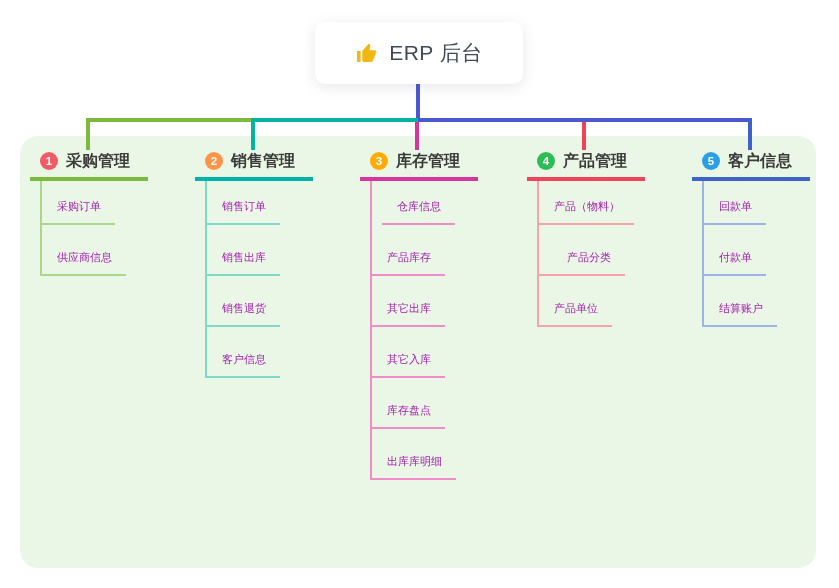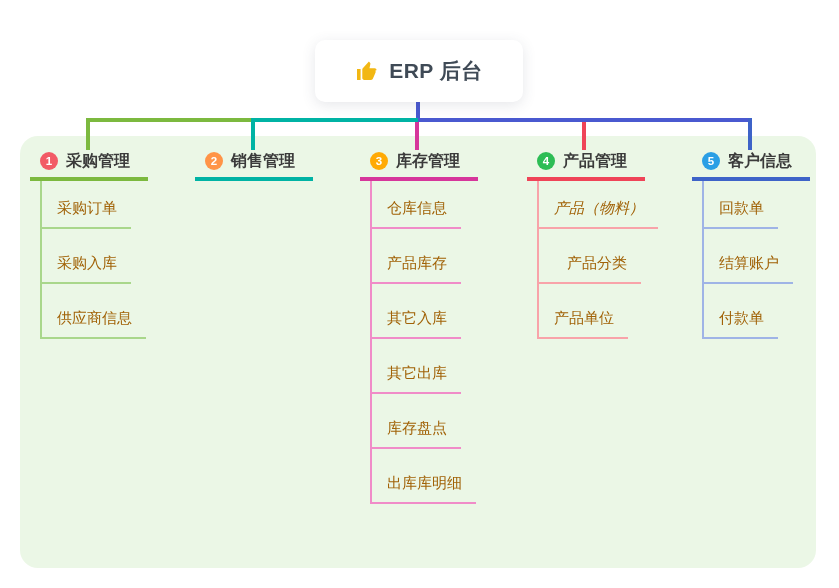--- a/index.html
+++ b/index.html
@@ -8,24 +8,24 @@
     font-family:"Liberation Sans","DejaVu Sans",sans-serif;
     background:#ffffff;
   }
   
   #panel{
     position:absolute;left:20px;top:136px;width:796px;height:432px;
     border-radius:18px;
   }
   
   #root-card{
-    position:absolute;left:315px;top:40px;width:208px;height:62px;
+    position:absolute;left:315px;top:22px;width:208px;height:62px;
     background:#ffffff;border-radius:10px;
     box-shadow:0 3px 14px rgba(60,70,90,0.13);
-    display:flex;align-items:center;justify-content:center;gap:10px;font-weight:bold;
+    display:flex;align-items:center;justify-content:center;gap:10px;
   }
   #root-card .title{font-size:21px;color:#3f4a56;letter-spacing:0.5px;}
   .thumb-svg{width:24px;height:24px;display:block;}
   
   .conn{position:absolute;}
   
   .branch{position:absolute;top:150px;width:118px;}
   .branch-head{
     display:flex;align-items:center;gap:8px;
     padding:0 0 5px 10px;height:22px;line-height:22px;
@@ -37,21 +37,21 @@
     font-weight:bold;
   }
   .branch-label{
     font-size:16px;font-weight:600;color:#3b3b3b;white-space:nowrap;
   }
   .branch-items{margin-left:10px;border-left:2px solid #ccc;}
   .item{
     display:table;white-space:nowrap;
     padding:25px 14px 9px 15px;
     border-bottom:2px solid #ccc;
-    font-size:15px;color:#a16207;cursor:default;
+    font-size:11px;color:#a21caf;cursor:default;
   }
   .item:first-child{padding-top:18px;}
 </style>
 </head>
 <body>
 
 <div id="stage">
 
   <div id="panel" style="background: rgb(235, 247, 230);"></div>
 
@@ -74,59 +74,64 @@
     <span class="title">ERP 后台</span>
   </div>
 
 <div class="branch" style="left: 30px;">
       <div class="branch-head" style="border-bottom-color: rgb(124, 185, 63);">
         <span class="badge" style="background: rgb(242, 91, 102);">1</span>
         <span class="branch-label">采购管理</span>
       </div>
       <div class="branch-items" style="border-left-color: rgb(169, 215, 139);">
         <div class="item" style="border-bottom-color: rgb(169, 215, 139);">采购订单</div>
-        <div class="item" style="border-bottom-color: rgb(169, 215, 139);">采购入库</div>
         <div class="item" style="border-bottom-color: rgb(169, 215, 139);">供应商信息</div>
       </div>
     </div>
     <div class="branch" style="left: 195px;">
       <div class="branch-head" style="border-bottom-color: rgb(0, 179, 164);">
         <span class="badge" style="background: rgb(255, 148, 71);">2</span>
         <span class="branch-label">销售管理</span>
       </div>
+      <div class="branch-items" style="border-left-color: rgb(127, 216, 201);">
+        <div class="item" style="border-bottom-color: rgb(127, 216, 201);">销售订单</div>
+        <div class="item" style="border-bottom-color: rgb(127, 216, 201);">销售出库</div>
+        <div class="item" style="border-bottom-color: rgb(127, 216, 201);">销售退货</div>
+        <div class="item" style="border-bottom-color: rgb(127, 216, 201);">客户信息</div>
+      </div>
     </div>
     <div class="branch" style="left: 360px;">
       <div class="branch-head" style="border-bottom-color: rgb(214, 54, 155);">
         <span class="badge" style="background: rgb(255, 170, 5);">3</span>
         <span class="branch-label">库存管理</span>
       </div>
       <div class="branch-items" style="border-left-color: rgb(240, 140, 200);">
-        <div class="item" style="border-bottom-color: rgb(240, 140, 200);">仓库信息</div>
+        <div class="item" style="border-bottom-color: rgb(240, 140, 200); margin-left: 10px;">仓库信息</div>
         <div class="item" style="border-bottom-color: rgb(240, 140, 200);">产品库存</div>
+        <div class="item" style="border-bottom-color: rgb(240, 140, 200);">其它出库</div>
         <div class="item" style="border-bottom-color: rgb(240, 140, 200);">其它入库</div>
-        <div class="item" style="border-bottom-color: rgb(240, 140, 200);">其它出库</div>
         <div class="item" style="border-bottom-color: rgb(240, 140, 200);">库存盘点</div>
         <div class="item" style="border-bottom-color: rgb(240, 140, 200);">出库库明细</div>
       </div>
     </div>
     <div class="branch" style="left: 527px;">
       <div class="branch-head" style="border-bottom-color: rgb(239, 68, 88);">
         <span class="badge" style="background: rgb(45, 189, 85);">4</span>
         <span class="branch-label">产品管理</span>
       </div>
       <div class="branch-items" style="border-left-color: rgb(248, 163, 169);">
-        <div class="item" style="border-bottom-color: rgb(248, 163, 169); font-style: italic;">产品（物料）</div>
+        <div class="item" style="border-bottom-color: rgb(248, 163, 169);">产品（物料）</div>
         <div class="item" style="border-bottom-color: rgb(248, 163, 169); padding-left: 28px;">产品分类</div>
         <div class="item" style="border-bottom-color: rgb(248, 163, 169); font-family: Liberation Serif, serif;">产品单位</div>
       </div>
     </div>
     <div class="branch" style="left: 692px;">
       <div class="branch-head" style="border-bottom-color: rgb(62, 99, 200);">
         <span class="badge" style="background: rgb(43, 159, 229);">5</span>
         <span class="branch-label">客户信息</span>
       </div>
       <div class="branch-items" style="border-left-color: rgb(159, 180, 230);">
         <div class="item" style="border-bottom-color: rgb(159, 180, 230); text-align: right;">回款单</div>
+        <div class="item" style="border-bottom-color: rgb(159, 180, 230);">付款单</div>
         <div class="item" style="border-bottom-color: rgb(159, 180, 230);">结算账户</div>
-        <div class="item" style="border-bottom-color: rgb(159, 180, 230);">付款单</div>
       </div>
     </div>
   </div>
 
 </body></html>

